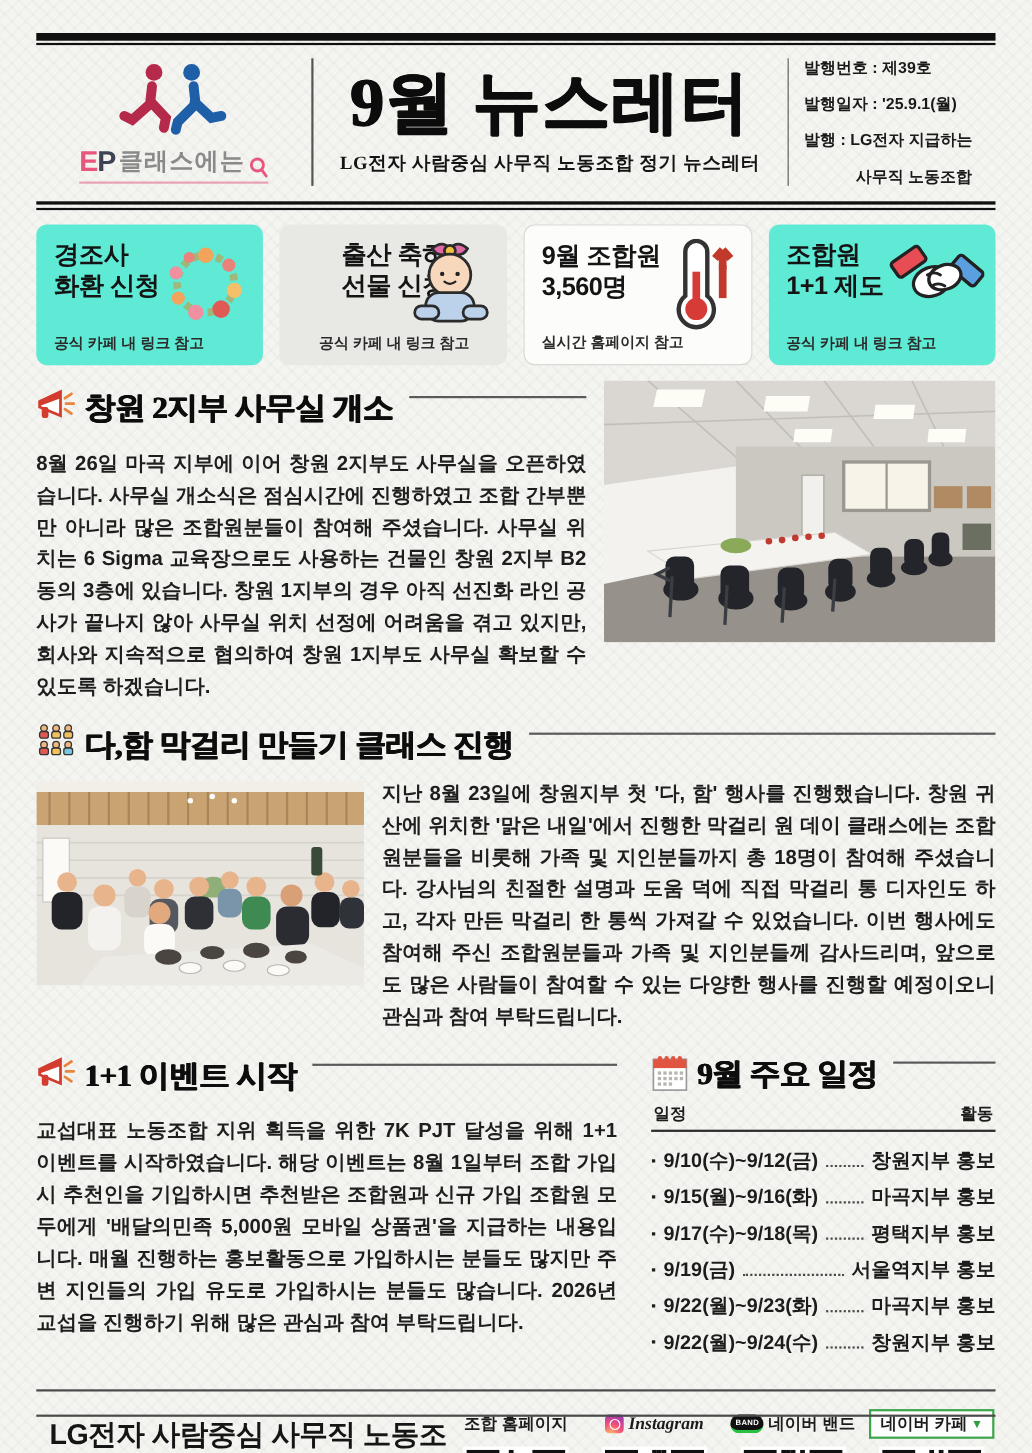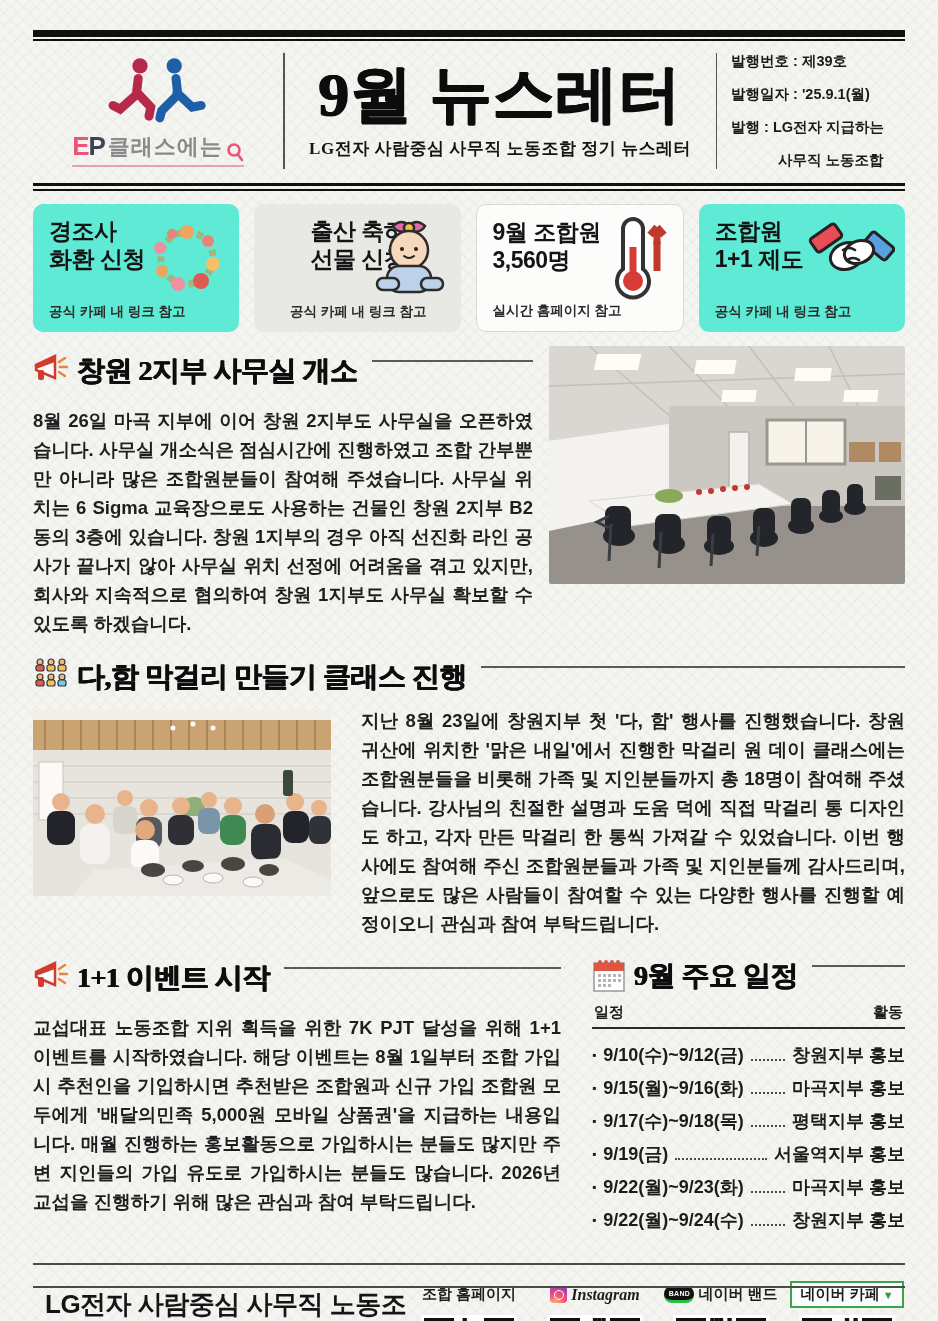--- a/index.html
+++ b/index.html
@@ -66,21 +66,21 @@
   .body-text { font-size:18.5px; line-height:1.57; color:#1e1e1e; font-weight:700;
                text-align:justify; word-break:break-all; }
 
   .article1 { display:flex; gap:16px; }
   .article1 .col-l { width:528px; }
   .article1 .col-l .body-text { margin-top:16px; }
   .article1 .photo { width:356px; height:238px; margin-top:14px; border-radius:2px; overflow:hidden; flex:none; }
 
   .article2 .content { display:flex; gap:16px; margin-top:14px; }
   .article2 .photo { width:298px; height:186px; border-radius:2px; overflow:hidden; flex:none; }
-  .article2 .body-text { flex:1; margin-top:-4px;margin-left:14px; }
+  .article2 .body-text { flex:1; margin-top:-4px; }
 
   .bottom-row { display:flex; gap:31px; }
   .bottom-row .col-l { width:528px; }
   .bottom-row .col-l .body-text { margin-top:16px; }
   .bottom-row .col-r { flex:1; }
 
   
   .sched-cols { display:flex; justify-content:space-between; font-size:15px; font-weight:700;
                 margin-top:8px; padding:0 2px 5px 2px; border-bottom:2.5px solid #2a2a2a; }
   .sched-list { margin-top:14px; }

